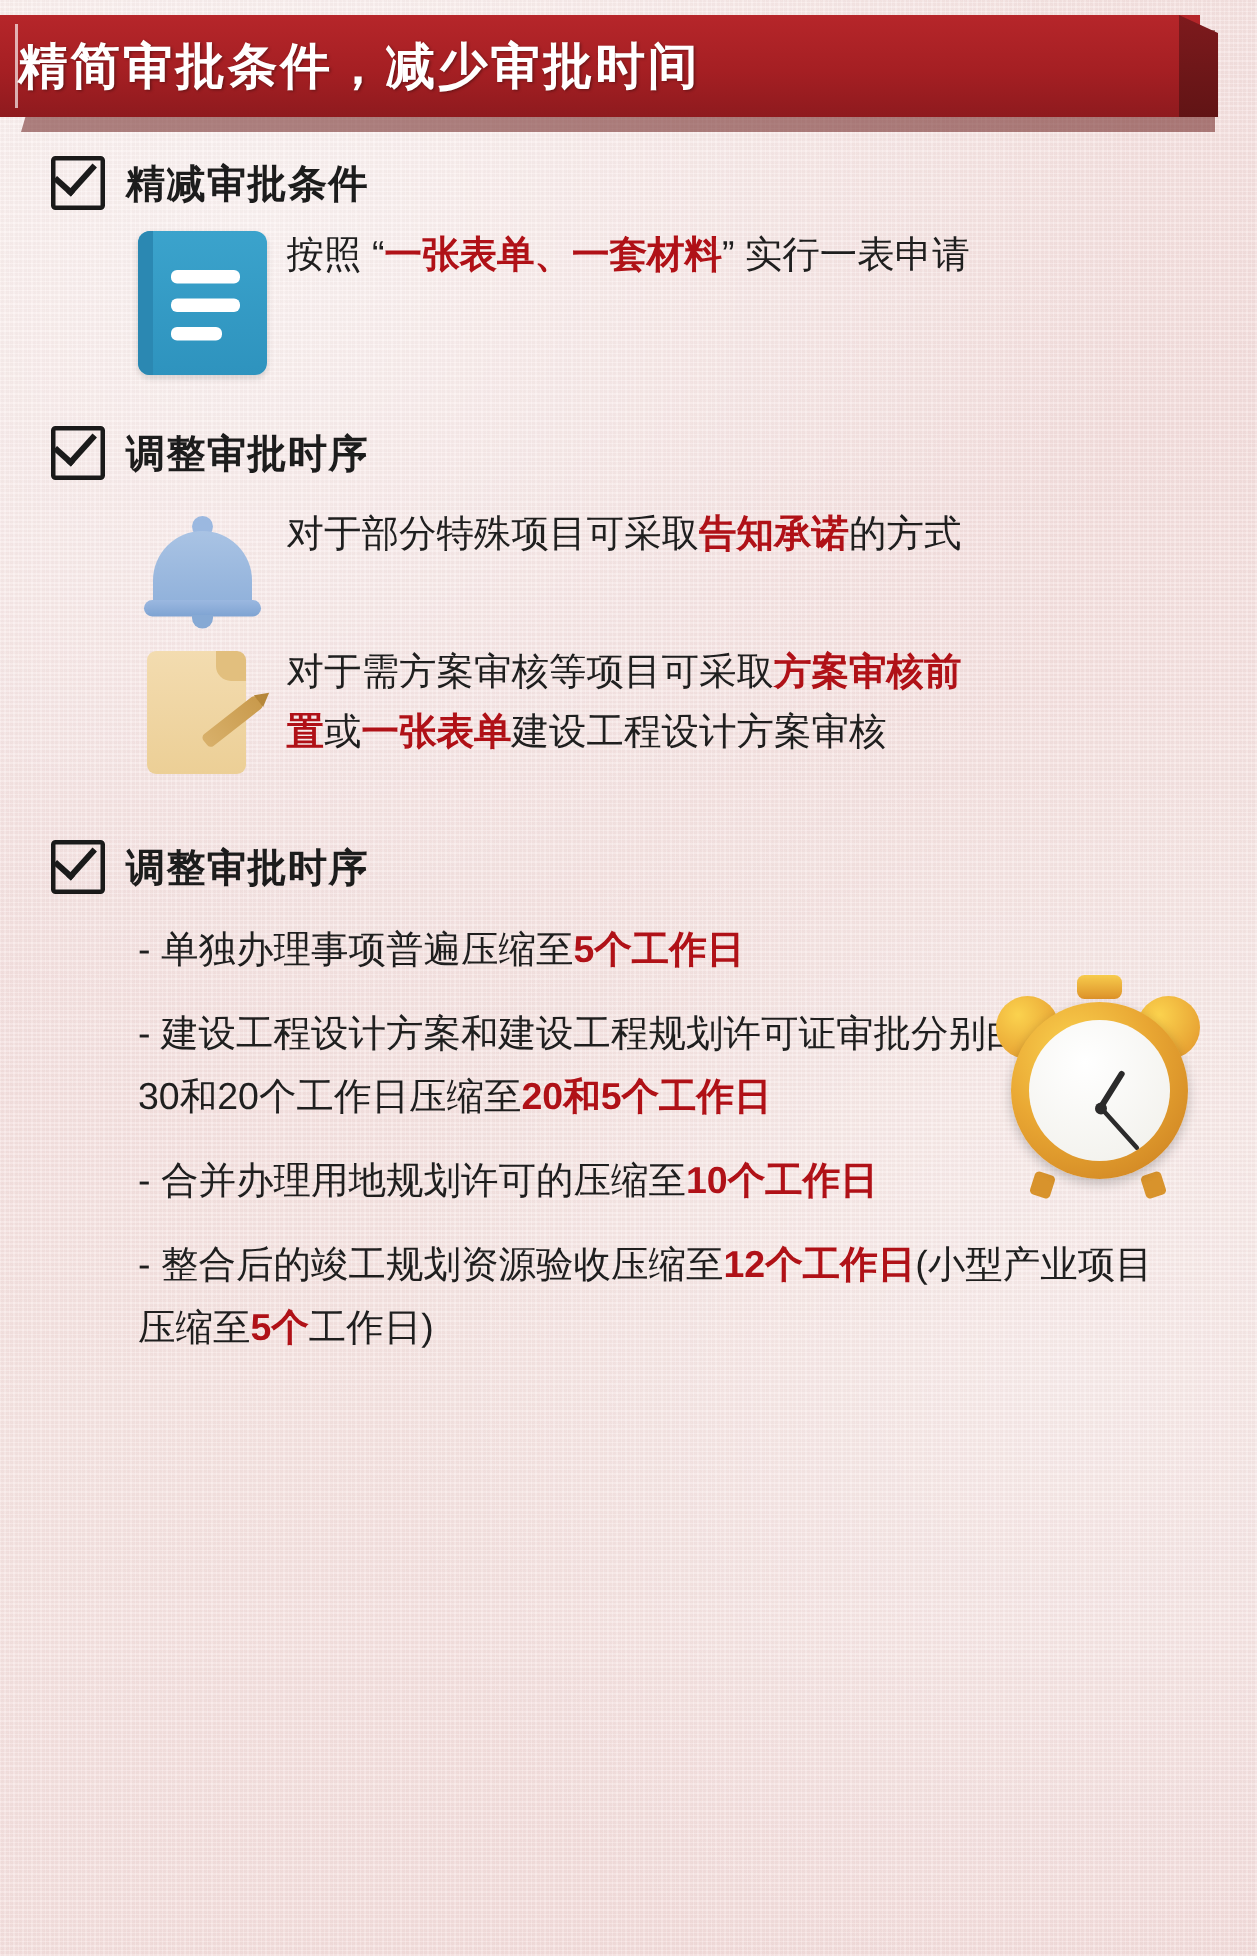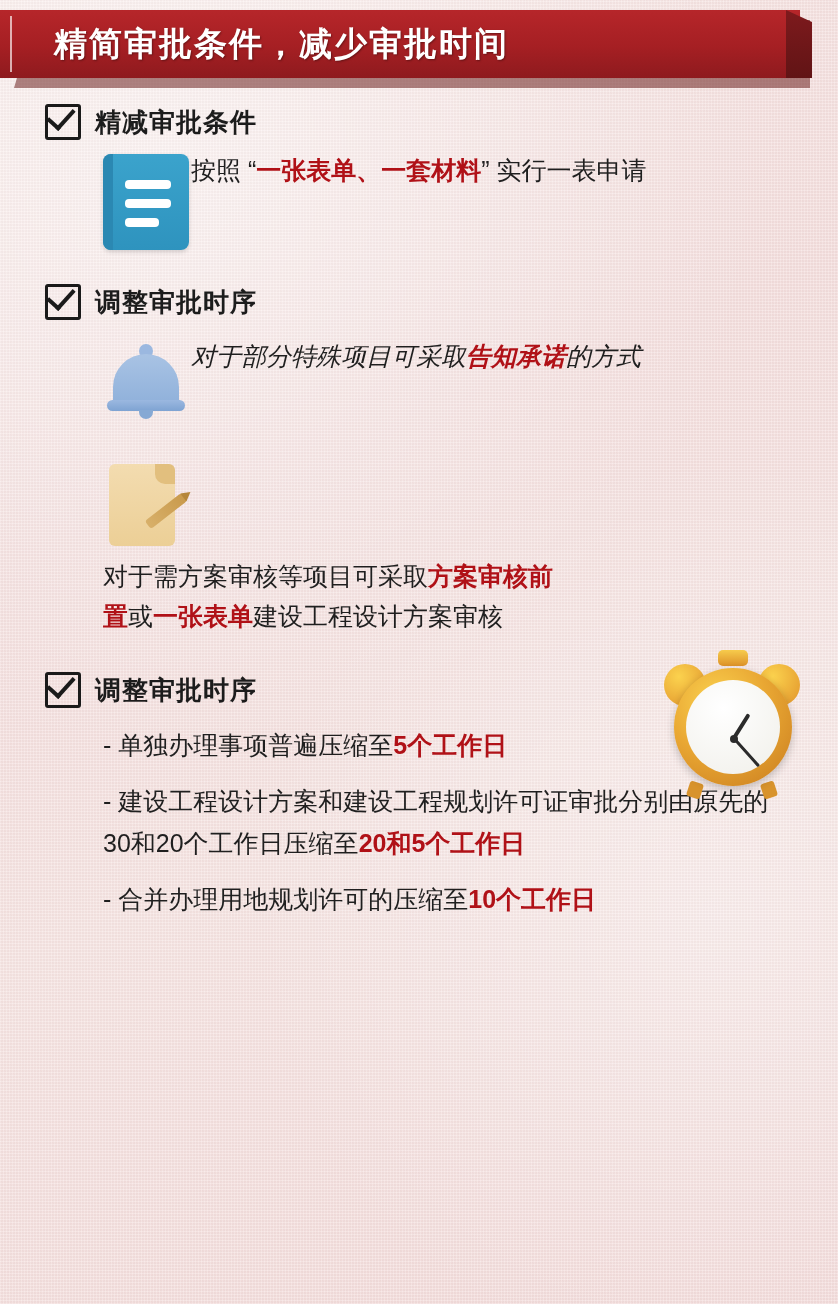--- a/index.html
+++ b/index.html
@@ -68,21 +68,20 @@
     bottom: 6px;
     border-left: 2px solid rgba(255,255,255,0.65);
     display: flex;
     align-items: center;
   }
   .banner-title {
     color: #ffffff;
     font-size: 33px;
     font-weight: bold;
     letter-spacing: 2px;
-    padding-left: 42px;
     text-shadow: 1px 1px 2px rgba(0,0,0,0.35);
     white-space: nowrap;
   }
   .banner-notch {
     position: absolute;
     left: 786px;
     top: 0;
     width: 26px;
     height: 68px;
     background: linear-gradient(180deg, #7e1a1d, #611415);
@@ -92,21 +91,21 @@
   
   .content {
     position: absolute;
     left: 0;
     top: 104px;
     width: 838px;
   }
 
   .section {
     position: relative;
-    padding: 0 29px;
+    padding: 0 18px;
   }
 
   .sec-head {
     display: flex;
     align-items: center;
     gap: 14px;
     margin: 0 0 6px 16px;
   }
   .check-box {
     width: 30px;
@@ -130,21 +129,21 @@
   .sec-title {
     font-size: 26px;
     font-weight: bold;
     color: #1c1c1c;
     letter-spacing: 1px;
   }
 
   .row {
     display: flex;
     align-items: flex-start;
-    gap: 2px;
+    gap: 13px;
     margin: 10px 0 0 74px;
   }
   .row-text {
     font-size: 25px;
     line-height: 40px;
     color: #1f1f1f;
     max-width: 620px;
   }
   .red {
     color: #b01117;
@@ -413,33 +412,33 @@
         </div>
       </div>
     </div>
 
     <div class="section" style="margin-top:34px;">
       <div class="sec-head">
         <div class="check-box"></div>
         <div class="sec-title">调整审批时序</div>
       </div>
 
-      <div class="row" style="margin-top:16px;font-style:italic;">
+      <div class="row" style="margin-top:16px;">
         <div class="icon-bell">
           <div class="knob"></div>
           <div class="body"></div>
           <div class="rim"></div>
           <div class="clap"></div>
         </div>
         <div class="row-text">
           <span>对于部分特殊项目可采取</span><span class="red">告知承诺</span><span>的方式</span><br>
         </div>
       </div>
 
-      <div class="row" style="margin-top:34px;flex-direction:column;">
+      <div class="row" style="margin-top:4px;">
         <div class="icon-file">
           <div class="sheet">
               <div class="fold"></div>
             </div>
           <div class="pen"></div>
         </div>
         <div class="row-text">
           <span>对于需方案审核等项目可采取</span><span class="red">方案审核前</span><br>
           <span class="red">置</span><span>或</span><span class="red">一张表单</span><span>建设工程设计方案审核</span>
         </div>
@@ -454,20 +453,23 @@
 
       <div class="bullets">
         <div class="bullet">
           <span>- 单独办理事项普遍压缩至</span><span class="red">5个工作日</span>
         </div>
         <div class="bullet">
           <span>- 建设工程设计方案和建设工程规划许可证审批分别由原先的30和20个工作日压缩至</span><span class="red">20和5个工作日</span>
         </div>
         <div class="bullet">
           <span>- 合并办理用地规划许可的压缩至</span><span class="red">10个工作日</span>
+        </div>
+        <div class="bullet">
+          <span>- 整合后的竣工规划资源验收压缩至</span><span class="red">12个工作日</span><span>(小型产业项目压缩至</span><span class="red">5个</span><span>工作日)</span>
         </div>
       </div>
     </div>
 
     <div class="footer-space"></div>
   </div>
 
   <div class="clock">
     <div class="bell-l"></div>
     <div class="bell-r"></div>

